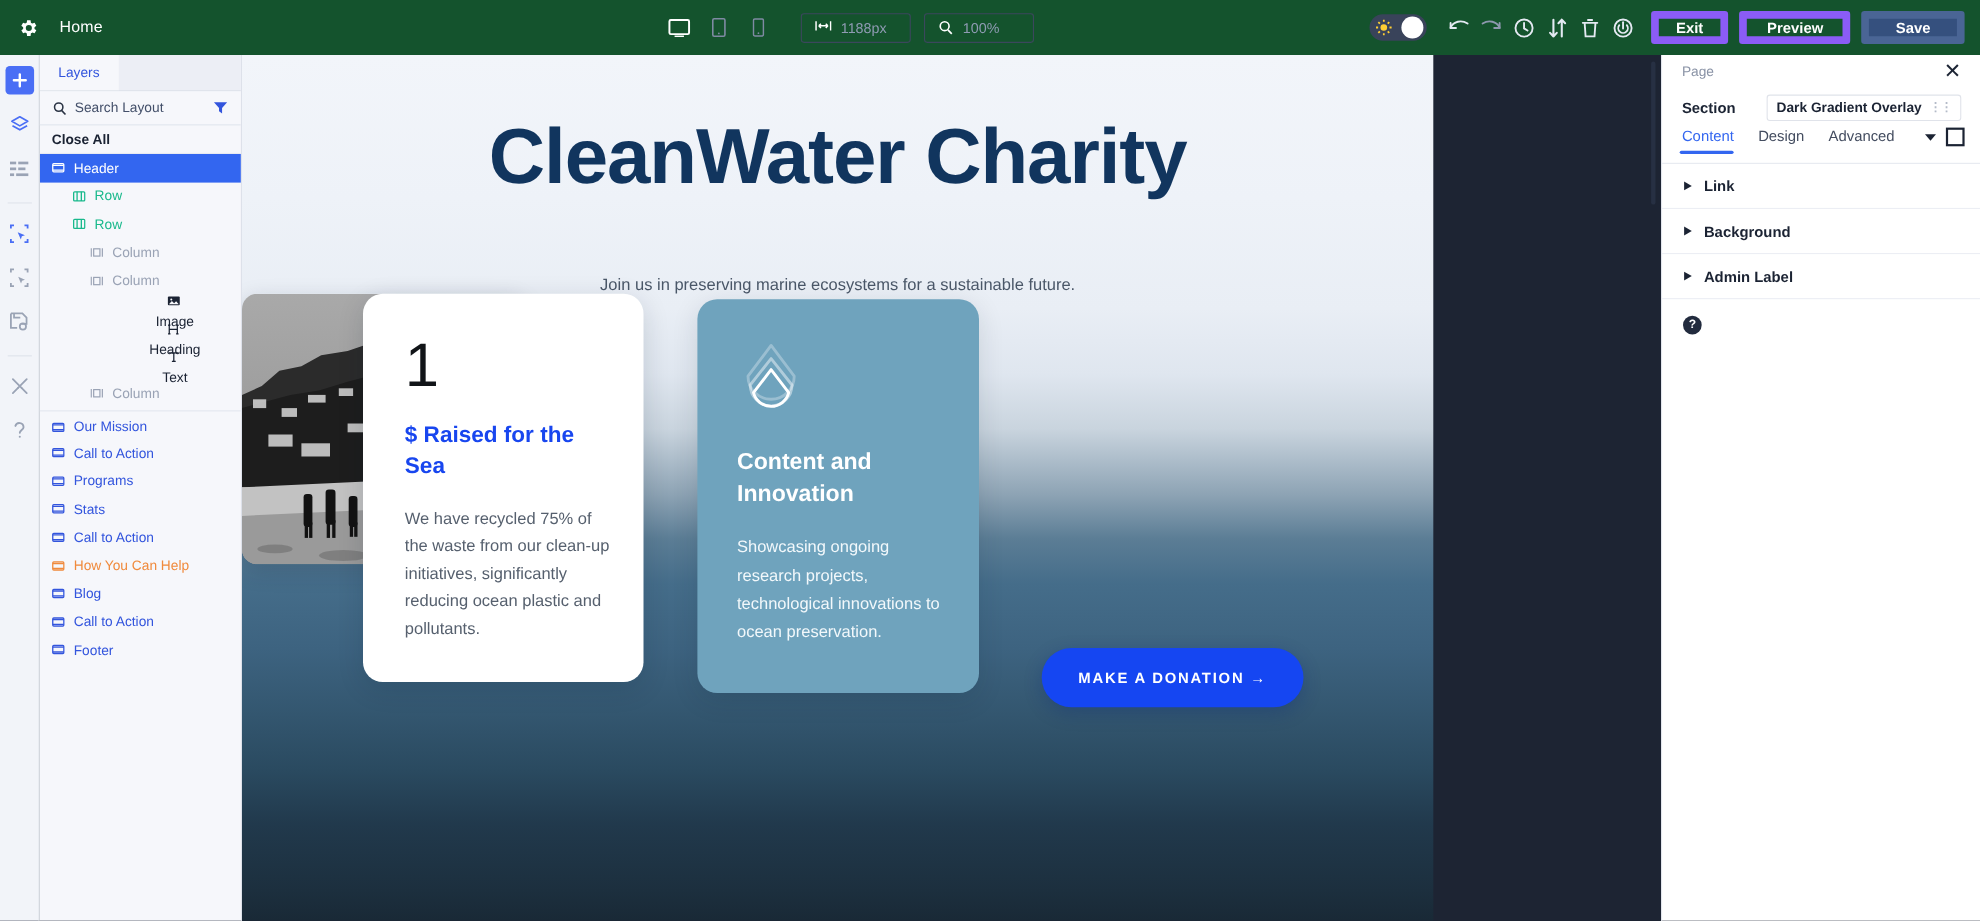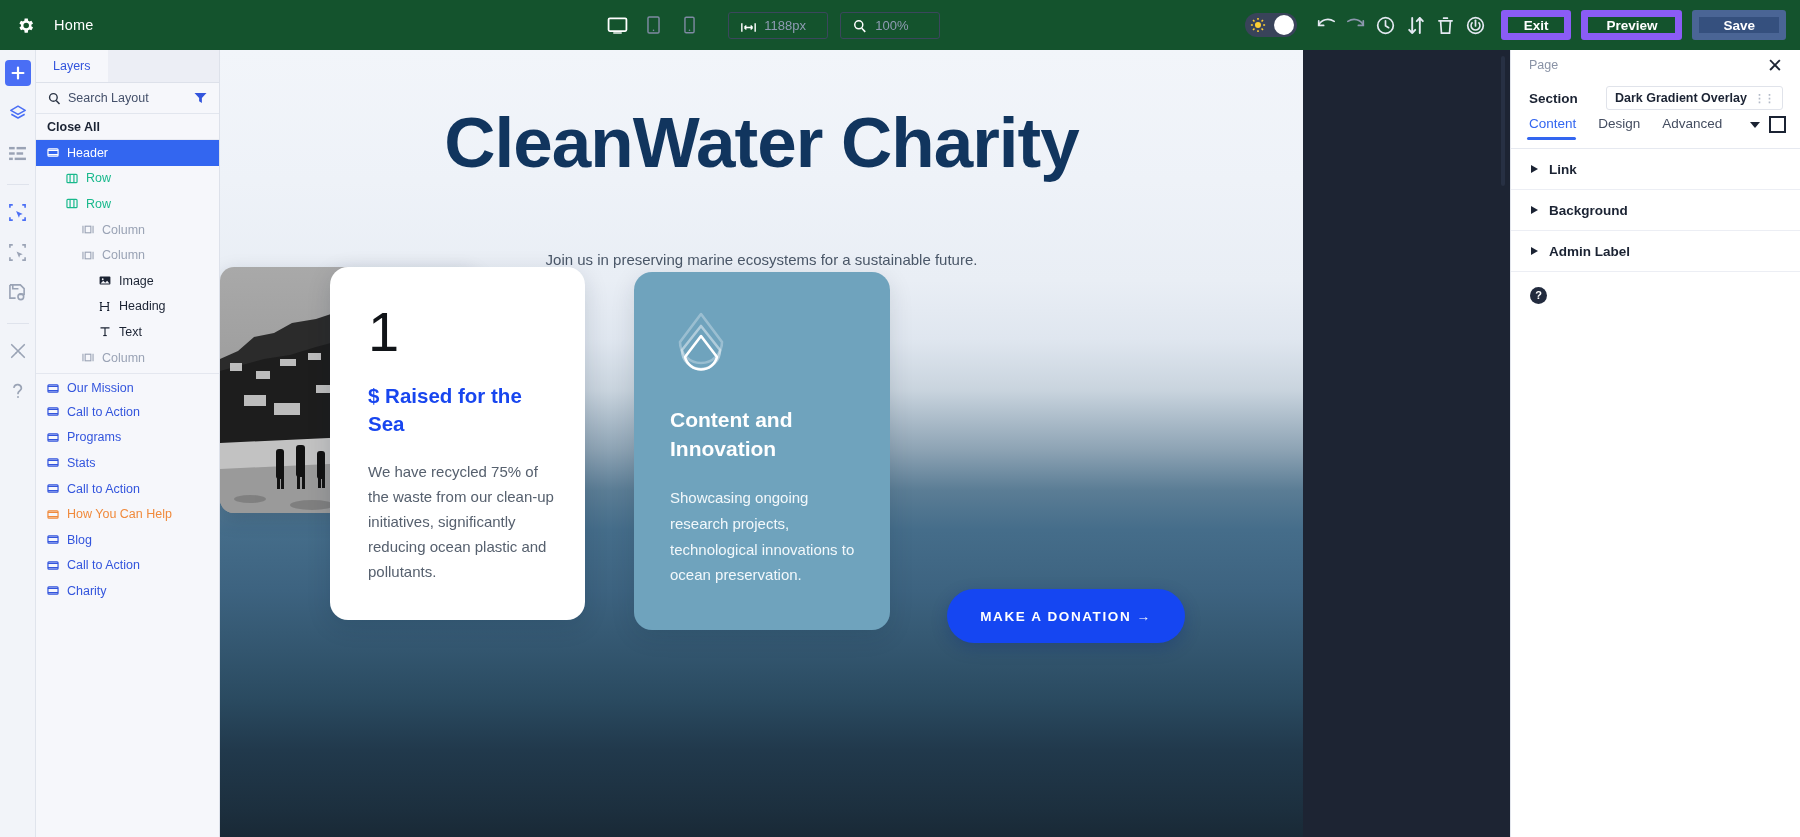--- a/index.html
+++ b/index.html
@@ -26,21 +26,21 @@
   }
   .page-name { font-size: 14.5px; letter-spacing: .2px; color: #fff; }
 
   .tb-center {
     flex: 1; display: flex; align-items: center; justify-content: center; gap: 12px;
   }
   .dev-icons { display: flex; align-items: center; gap: 10px; margin-right: 14px; }
   .dev-ico { width: 26px; height: 26px; display: flex; align-items: center; justify-content: center; cursor: pointer; }
   .field {
     height: 27px; border: 1px solid #3b475d; border-radius: 3px;
-    display: flex; align-items: flex-end; gap: 8px; padding: 5px 12px;
+    display: flex; align-items: flex-start; gap: 8px; padding: 5px 12px;
     color: #8f9bb3; font-size: 13px; min-width: 100px;
   }
   .field .v { color: #8f9bb3; }
 
   .tb-right { display: flex; align-items: center; gap: 0px; padding-right: 14px; }
   .toggle-pill {
     width: 52px; height: 24px; border-radius: 12px; background: #39435a;
     display: flex; align-items: center; padding: 2px; margin-right: 14px; cursor: pointer;
     position: relative;
   }
@@ -99,21 +99,21 @@
   }
   .lrow {
     height: 25.6px; display: flex; align-items: center; gap: 6px;
     font-size: 12.5px; cursor: pointer; color: #3355dd;
   }
   .lrow .li { display:flex; align-items:center; width: 14px; }
   .lrow.sel { background: #3366f0; color: #fff; }
   .lrow.green { color: #19b98c; }
   .lrow.grey  { color: #9aa3b5; }
   .lrow.orange{ color: #f08a3c; }
-  .lrow.dark  { color: #1b2333; }
+  .lrow.dark  { color: #1b2333; flex-direction: column; }
   .d0 { padding-left: 11px; } .d1 { padding-left: 30px; } .d2 { padding-left: 46px; } .d3 { padding-left: 63px; }
   .sect-div { border-top: 1px solid #e4e7ef; margin-top: 3px; padding-top: 3px; }
 
   
   .canvas {
     position: absolute; top: 50px; left: 220px; width: 1083px; height: 787px;
     overflow: hidden; z-index: 10;
     background:
       linear-gradient(to bottom,
         #f2f5fa 0px, #eef2f8 130px, #e9eef5 230px, #dfe6ef 290px,
@@ -573,21 +573,21 @@
         </span>
         <span>Call to Action</span>
       </div>
       <div class="lrow d0 ">
         <span class="li">
           <svg width="12" height="11" viewBox="0 0 13 12" fill="none" stroke="currentColor" stroke-width="1.3">
             <rect x="1" y="2" width="11" height="8" rx="1"></rect>
             <path d="M1 3.6h11M1 8.4h11"></path>
           </svg>
         </span>
-        <span>Charity</span>
+        <span>Footer</span>
       </div>
     </div>
 </div>
 
 <div class="canvas">
   <div class="hero-title">CleanWater Charity</div>
   <div class="hero-sub">Join us in preserving marine ecosystems for a sustainable future.</div>
 
   <div class="cards">
 

